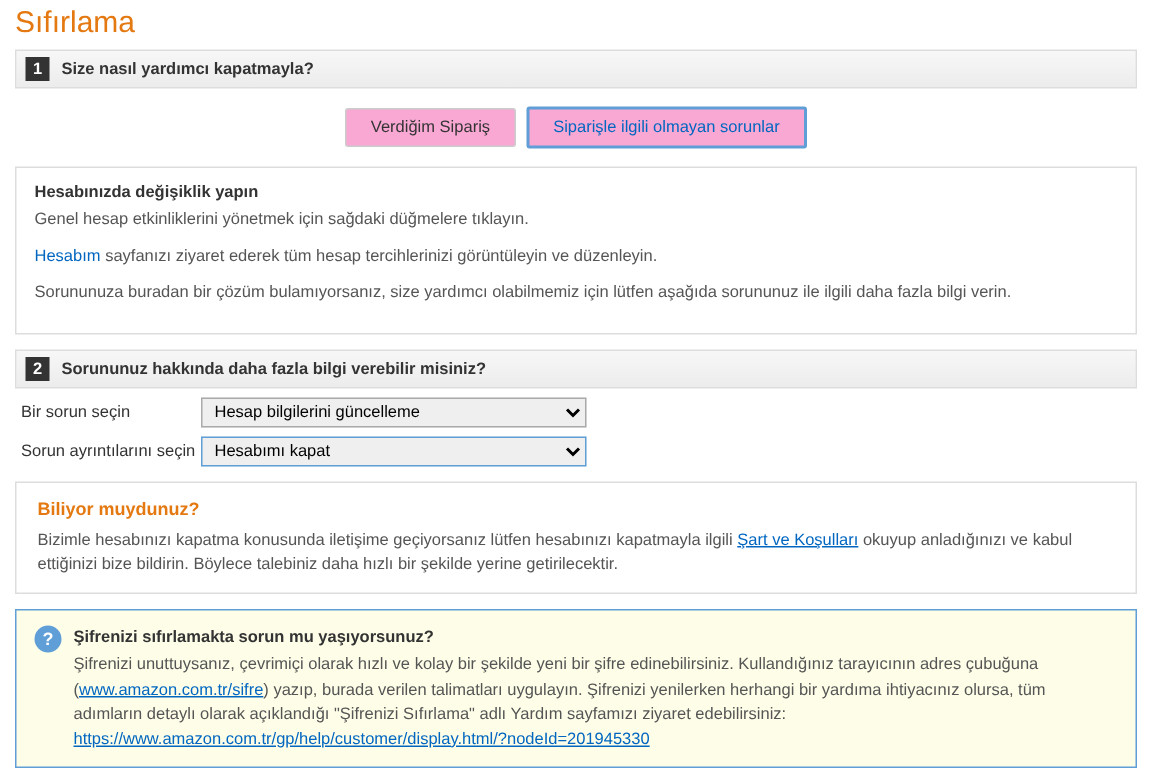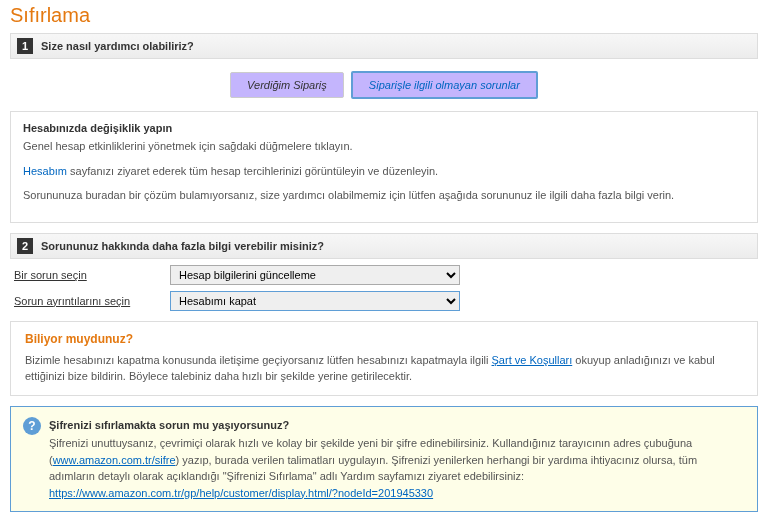--- a/index.html
+++ b/index.html
@@ -2,53 +2,53 @@
 <html><head>
 <meta charset="utf-8">
 <style>
 * { box-sizing: border-box; margin: 0; padding: 0; font-family: Arial, sans-serif; }
 body { background: #fff; font-size: 11px; color: #333; padding: 4px 10px; }
 .page-title { color: #e47911; font-size: 20px; font-weight: normal; margin-bottom: 6px; }
 .section-header { background: linear-gradient(#f7f7f7, #ececec); border: 1px solid #ddd; padding: 4px 6px; display: flex; align-items: center; margin-bottom: 6px; }
 .step-num { background: #333; color: #fff; width: 16px; height: 16px; display: inline-flex; align-items: center; justify-content: center; font-weight: bold; font-size: 11px; margin-right: 8px; }
 .step-label { font-weight: bold; font-size: 11px; color: #333; }
 .tabs { text-align: center; margin: 12px 0; }
-.tab { display: inline-block; border: 1px solid #ccc; padding: 6px 16px; font-size: 11px; background: #c4b5fd; cursor: pointer; margin: 0 2px; border-radius: 2px; font-style: italic; }
+.tab { display: inline-block; border: 1px solid #ccc; padding: 6px 16px; font-size: 11px; background: #f9a8d4; cursor: pointer; margin: 0 2px; border-radius: 2px; }
 .tab.active { border: 2px solid #5f9ed6; color: #0066c0; }
 .content-box { border: 1px solid #ddd; padding: 10px 12px; margin-bottom: 10px; display: flex; }
 .content-left { flex: 1; font-size: 11px; }
 .content-left .ttl { font-weight: bold; margin-bottom: 4px; }
 .content-left p { margin-bottom: 8px; line-height: 1.5; color: #555; }
 .content-left a { color: #0066c0; text-decoration: none; }
 .content-right { width: 180px; display: flex; flex-direction: column; gap: 4px; }
 .side-btn { background: linear-gradient(#f7f7e7, #e7e7c7); border: 1px solid #c2b66f; border-radius: 3px; padding: 4px 6px; text-align: center; font-size: 10px; cursor: pointer; color: #333; }
 .more-link { color: #e47911; font-size: 10px; cursor: pointer; margin-top: 2px; }
 .more-link::before { content: "▾ "; font-size: 8px; }
 .form-row { display: flex; align-items: center; margin: 6px 0; padding: 0 4px; }
-.form-row label { width: 156px; font-size: 11px; color: #333; text-decoration: underline; }
-.form-row select { width: 290px; font-size: 11px; padding: 2px 4px; border: 1px solid #aaa; }
+.form-row label { width: 120px; font-size: 11px; color: #333; }
+.form-row select { width: 257px; font-size: 11px; padding: 2px 4px; border: 1px solid #aaa; }
 .form-row select.hl { border: 1px solid #5f9ed6; }
 .info-box { border: 1px solid #ddd; padding: 10px 14px; margin: 10px 0; }
 .info-title { color: #e47911; font-weight: bold; font-size: 12px; margin-bottom: 6px; }
 .info-text { font-size: 11px; color: #555; line-height: 1.5; }
 .info-text a { color: #0066c0; }
 .alert-box { border: 1px solid #5f9ed6; background: #fefee8; padding: 10px 12px; margin: 10px 0; display: flex; gap: 8px; }
 .alert-icon { width: 18px; height: 18px; border-radius: 50%; background: #5f9ed6; color: #fff; display: flex; align-items: center; justify-content: center; font-size: 12px; font-weight: bold; flex-shrink: 0; }
 .alert-content { font-size: 11px; line-height: 1.5; color: #555; }
 .alert-content .attl { font-weight: bold; color: #333; margin-bottom: 2px; }
 .alert-content a { color: #0066c0; }
 </style>
 </head>
 <body>
 
 <div class="page-title">Sıfırlama</div>
 
 <div class="section-header">
   <span class="step-num">1</span>
-  <span class="step-label">Size nasıl yardımcı olabiliriz?</span>
+  <span class="step-label">Size nasıl yardımcı kapatmayla?</span>
 </div>
 
 <div class="tabs">
   <span class="tab">Verdiğim Sipariş</span>
   <span class="tab active">Siparişle ilgili olmayan sorunlar</span>
 </div>
 
 <div class="content-box">
   <div class="content-left">
     <div class="ttl">Hesabınızda değişiklik yapın</div>

